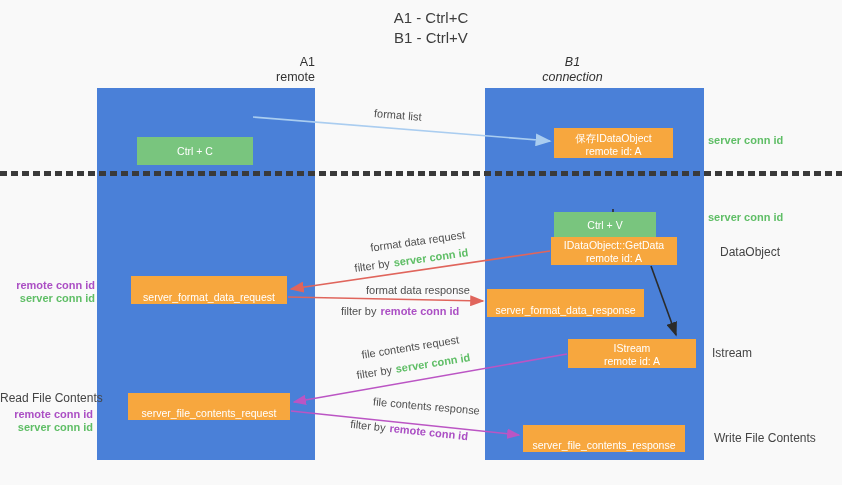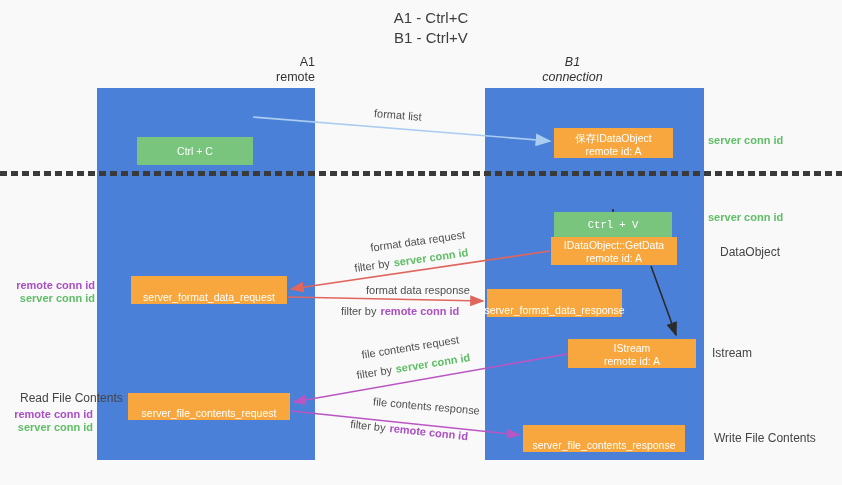--- a/index.html
+++ b/index.html
@@ -90,34 +90,34 @@
 
   <div class="node green" style="left:137px;top:105px;width:116px;height:28px;">
     <span>Ctrl + C</span>
   </div>
 
   <div class="node orange" style="left:554px;top:128px;width:119px;height:30px;">
     <span>保存IDataObject</span>
     <span>remote id: A</span>
   </div>
 
-  <div class="node green" style="left:554px;top:180px;width:118px;height:27px;font-family:Liberation Mono, monospace;">
+  <div class="node green" style="left:554px;top:180px;width:102px;height:27px;">
     <span>Ctrl + V</span>
   </div>
 
   <div class="node orange" style="left:551px;top:237px;width:126px;height:28px;">
     <span>IDataObject::GetData</span>
     <span>remote id: A</span>
   </div>
 
   <div class="node orange" style="left:131px;top:276px;width:156px;height:28px;">
     <span>server_format_data_request</span>
   </div>
 
-  <div class="node orange" style="left:487px;top:289px;width:135px;height:28px;">
+  <div class="node orange" style="left:487px;top:289px;width:157px;height:28px;">
     <span>server_format_data_response</span>
   </div>
 
   <div class="node orange" style="left:568px;top:339px;width:128px;height:29px;">
     <span>IStream</span>
     <span>remote id: A</span>
   </div>
 
   <div class="node orange" style="left:128px;top:393px;width:162px;height:27px;">
     <span>server_file_contents_request</span>
@@ -163,19 +163,19 @@
   <div class="side-label green" style="left:708px;top:211px;">server conn id</div>
   <div class="side-label" style="left:720px;top:245px;">DataObject</div>
   <div class="side-label" style="left:712px;top:346px;">Istream</div>
   <div class="side-label" style="left:714px;top:431px;">Write File Contents</div>
 
   <div class="conn-pair" style="left:0px;top:279px;width:95px;">
     <div class="purple">remote conn id</div>
     <div class="green">server conn id</div>
   </div>
 
-  <div class="side-label" style="left:20px;top:391px;">Read File Contents</div>
+  <div class="side-label" style="left:0;top:391px;">Read File Contents</div>
   <div class="conn-pair" style="left:0px;top:408px;width:93px;">
     <div class="purple">remote conn id</div>
     <div class="green">server conn id</div>
   </div>
 
 </div>
 
 </body></html>

